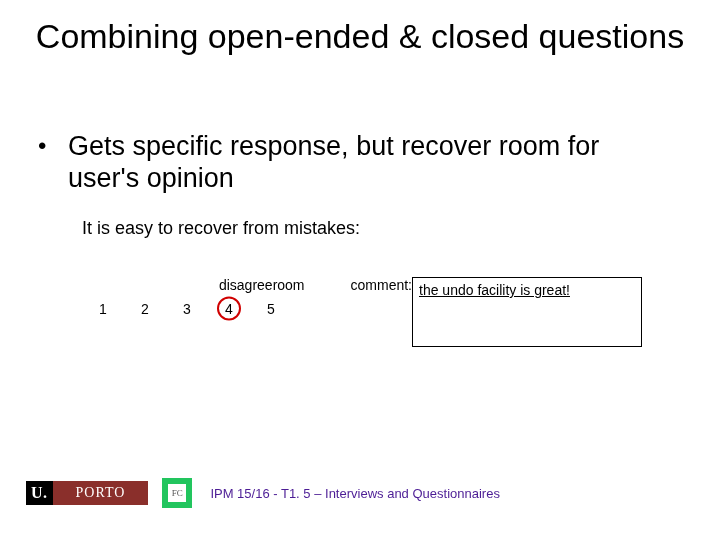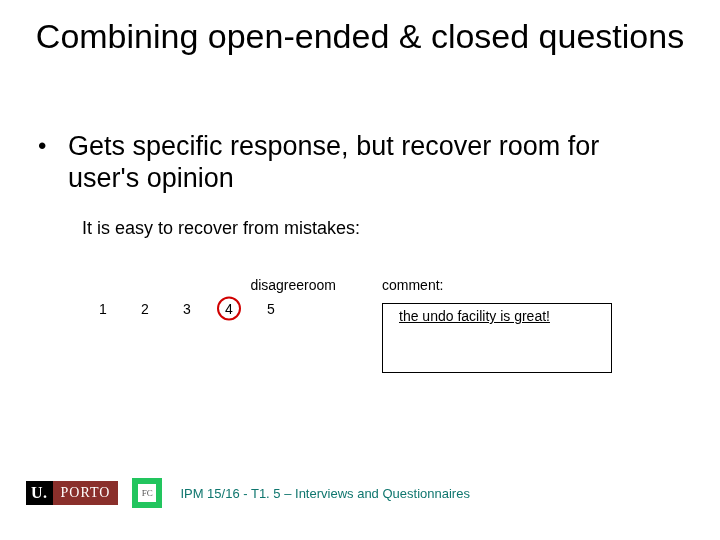--- a/index.html
+++ b/index.html
@@ -97,31 +97,31 @@
     top: 50%;
     width: 20px;
     height: 20px;
     border: 2px solid #d00000;
     border-radius: 50%;
     transform: translate(-50%, -52%);
   }
   .comment-block {
     margin-left: 40px;
     display: flex;
-    flex-direction: column;
+    flex-direction: row;
   }
   .comment-label {
     font-size: 14px;
     margin-bottom: 10px;
   }
   .comment-box {
     border: 1px solid #000;
     width: 230px;
     height: 70px;
-    padding: 4px 16px;
+    padding: 4px 6px;
     font-size: 14px;
     line-height: 1.2;
     text-decoration: underline;
     box-sizing: border-box;
   }
 
   .footer {
     position: absolute;
     left: 26px;
     bottom: 32px;
@@ -140,38 +140,38 @@
     font-weight: bold;
     font-size: 16px;
     padding: 3px 5px 3px 5px;
     letter-spacing: 0.5px;
   }
   .logo-porto {
     background: #8a2f2b;
     color: #fff;
     font-family: Georgia, 'Times New Roman', serif;
     font-size: 14px;
-    padding: 4px 8px;
+    padding: 4px 23px;
     letter-spacing: 1px;
   }
   .fc-badge {
     border: 6px solid #22c55e;
     color: #555;
     font-family: Georgia, 'Times New Roman', serif;
     font-size: 9px;
     width: 18px;
     height: 18px;
     display: flex;
     align-items: center;
     justify-content: center;
     margin-left: 2px;
   }
   .footer-text {
     font-size: 13px;
-    color: #0f766e;
+    color: #4c1d95;
     margin-left: 6px;
   }
 </style>
 </head>
 <body>
 <div class="slide">
 
   <div class="title">Combining open-ended &amp; closed questions</div>
 
   <div class="bullet-block">

